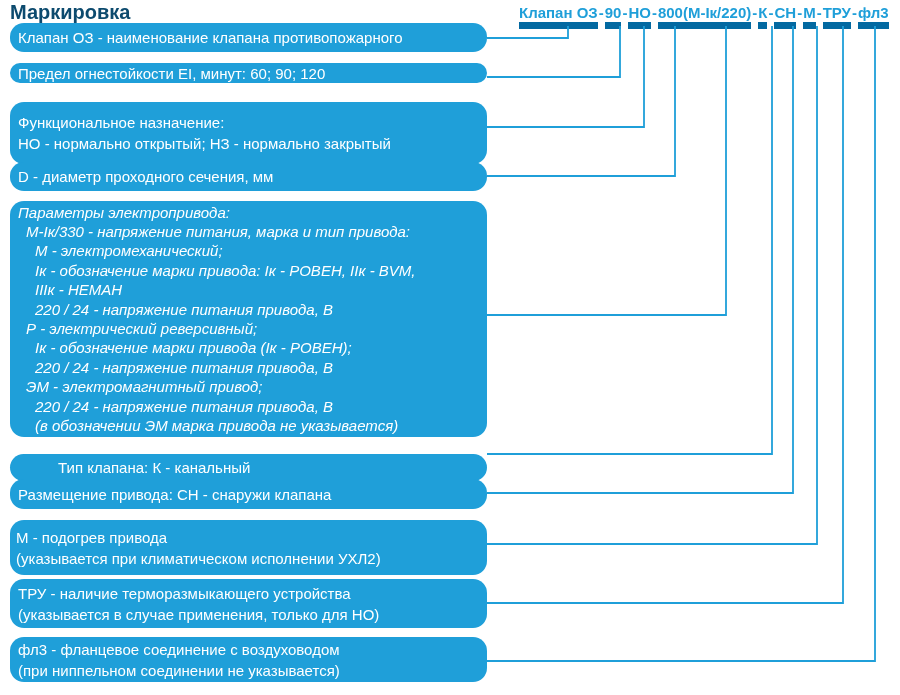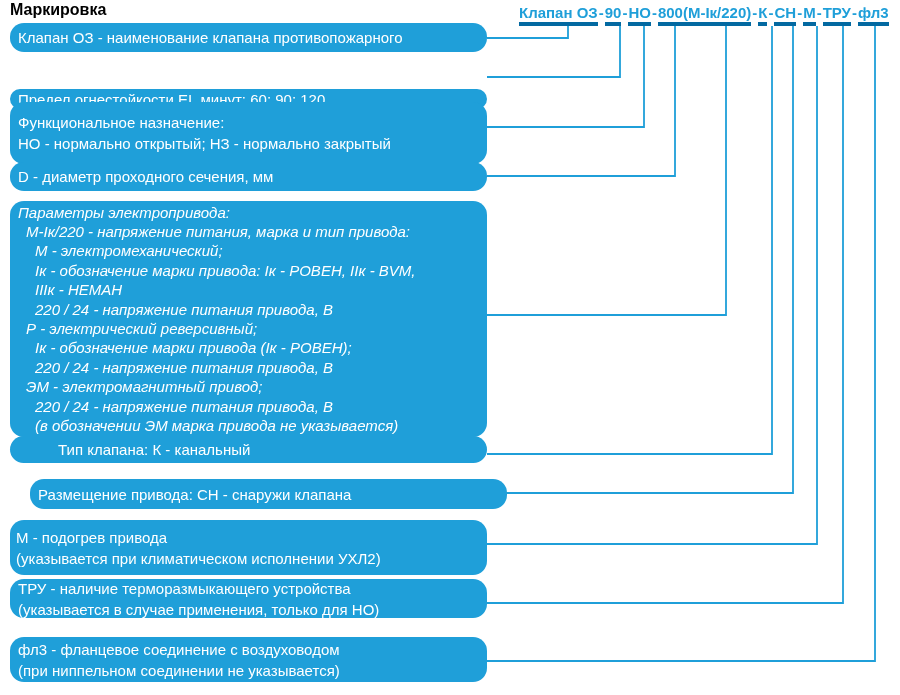--- a/index.html
+++ b/index.html
@@ -2,48 +2,48 @@
 <html><head>
 <meta charset="utf-8">
 <style>
   html,body { margin:0; padding:0; background:#ffffff; }
   .stage {
     position:relative; width:900px; height:695px; background:#ffffff;
     font-family:"Liberation Sans", sans-serif; overflow:hidden;
   }
   .title {
     position:absolute; left:10px; top:1px;
-    font-size:16px; font-weight:bold; color:#000000;
+    font-size:20px; font-weight:bold; color:#0c4a6e;
   }
   .code {
     position:absolute; left:519px; top:4px; white-space:nowrap;
     font-size:15px; font-weight:bold; color:#1f9fd9; letter-spacing:0px;
   }
-  .code .seg { border-bottom:4px solid #0369a1; padding-bottom:1px; }
+  .code .seg { border-bottom:7px solid #0369a1; padding-bottom:1px; }
   .code .sep { padding:0 1px; }
   svg.connectors { position:absolute; left:0; top:0; pointer-events:none; }
   .box {
     position:absolute; left:10px; width:477px; box-sizing:border-box;
     background:#1f9fd9; color:#ffffff;
     display:flex; flex-direction:column; justify-content:center;
     font-size:15px; line-height:21px; padding-left:8px; padding-right:4px;border-radius:14px;
   }
   .box.big { line-height:19.4px;font-style:italic; }
   .box .i1 { padding-left:8px; }
   .box .i2 { padding-left:17px; }
   
   .b0 { top:23px;  height:29px; }
-  .b1 { top:63px;  height:20px;margin-top:26px; }
+  .b1 { top:63px;  height:20px; }
   .b2 { top:102px; height:62px; }
   .b3 { top:162px; height:29px; }
   .b4 { top:201px; height:236px; }
-  .b5 { top:436px; height:27px;padding-left:48px; }
-  .b6 { top:479px; height:30px;margin-left:20px; }
+  .b5 { top:454px; height:27px;padding-left:48px; }
+  .b6 { top:479px; height:30px; }
   .b7 { top:520px; height:55px;padding-left:6px; }
-  .b8 { top:579px; height:39px; }
+  .b8 { top:579px; height:49px; }
   .b9 { top:637px; height:45px;justify-content:center; }
 </style>
 </head>
 <body>
 
 <div class="stage">
 
   <div class="title">Маркировка</div>
 
   <div class="code"><span class="seg">Клапан ОЗ</span><span class="sep">-</span><span class="seg">90</span><span class="sep">-</span><span class="seg">НО</span><span class="sep">-</span><span class="seg">800(М-Iк/220)</span><span class="sep">-</span><span class="seg">К</span><span class="sep">-</span><span class="seg">СН</span><span class="sep">-</span><span class="seg">М</span><span class="sep">-</span><span class="seg">ТРУ</span><span class="sep">-</span><span class="seg">фл3</span></div>
@@ -73,21 +73,21 @@
     <div>Функциональное назначение:</div>
     <div>НО - нормально открытый; НЗ - нормально закрытый</div>
   </div>
 
   <div class="box b3">
     <div>D - диаметр проходного сечения, мм</div>
   </div>
 
   <div class="box b4 big">
     <div class="i0">Параметры электропривода:</div>
-    <div class="i1">М-Iк/220 - напряжение питания, марка и тип привода:</div>
+    <div class="i1">М-Iк/330 - напряжение питания, марка и тип привода:</div>
     <div class="i2">М - электромеханический;</div>
     <div class="i2">Iк - обозначение марки привода: Iк - РОВЕН, IIк - BVM,</div>
     <div class="i2">IIIк - НЕМАН</div>
     <div class="i2">220 / 24 - напряжение питания привода, В</div>
     <div class="i1">Р - электрический реверсивный;</div>
     <div class="i2">Iк - обозначение марки привода (Iк - РОВЕН);</div>
     <div class="i2">220 / 24 - напряжение питания привода, В</div>
     <div class="i1">ЭМ - электромагнитный привод;</div>
     <div class="i2">220 / 24 - напряжение питания привода, В</div>
     <div class="i2">(в обозначении ЭМ марка привода не указывается)</div>

